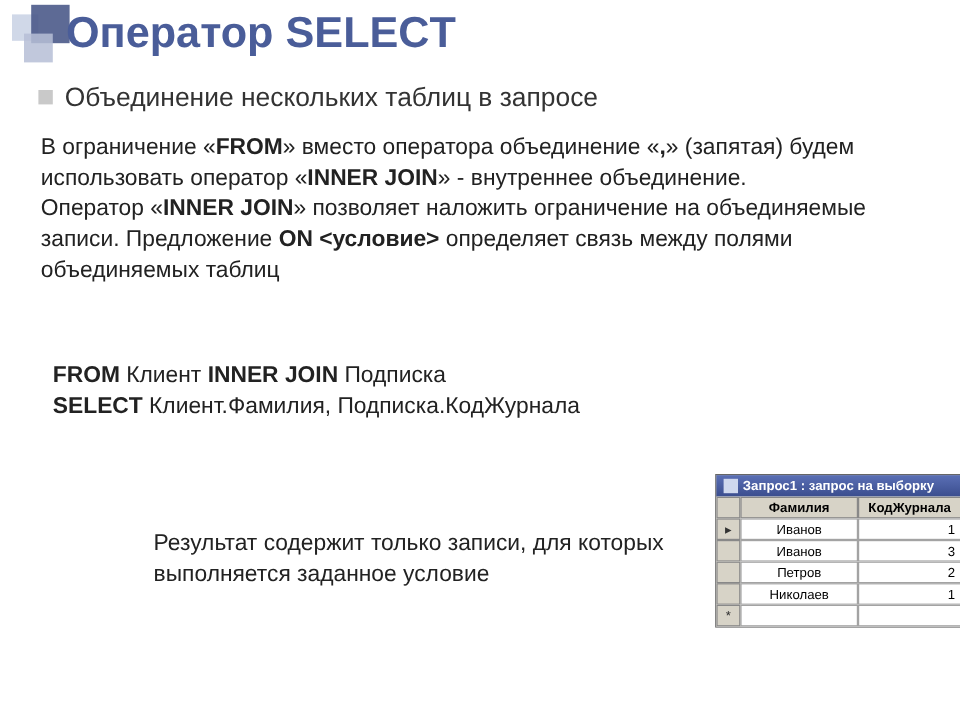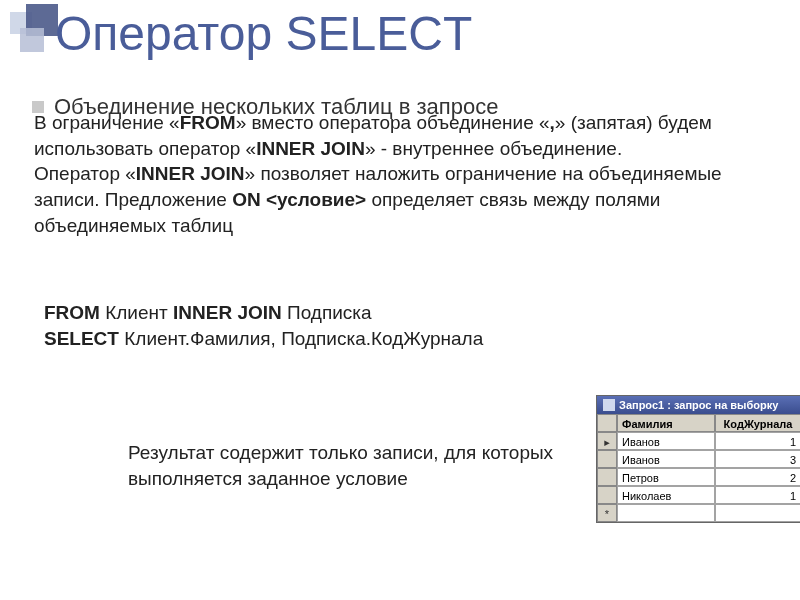--- a/index.html
+++ b/index.html
@@ -19,31 +19,30 @@
     height: 55px;
   }
   .sq { position: absolute; }
   .sq1 { left: 0; top: 8px; width: 22px; height: 22px; background: #d0d8e8; }
   .sq2 { left: 16px; top: 0; width: 32px; height: 32px; background: #4b5a8a; opacity: 0.9; }
   .sq3 { left: 10px; top: 24px; width: 24px; height: 24px; background: #b6bed6; opacity: 0.85; }
   .title {
     position: absolute;
     left: 55px;
     top: 6px;
-    font-size: 48px;
-    font-weight: normal;
+    font-size: 36px;
+    font-weight: bold;
     color: #4a5d99;
   }
   .bullet-line {
     position: absolute;
     left: 32px;
     top: 68px;
     display: flex;
     align-items: center;
-    margin-top: 26px;
   }
   .bullet {
     width: 12px;
     height: 12px;
     background: #c9c9c9;
     margin-right: 10px;
   }
   .subtitle {
     font-size: 22px;
     color: #333;
@@ -123,21 +122,21 @@
     overflow: hidden;
     white-space: nowrap;
   }
   .rowhead {
     width: 20px;
     background: #d7d3c7;
     border: 1px solid #888;
     text-align: center;
     color: #333;
   }
-  .col-a { width: 98px; text-align: left; }
+  .col-a { width: 98px; text-align: center; }
   .col-b { width: 88px; text-align: right; padding-right: 6px; }
   .grid-row.header .col-b { text-align: center; }
   .bold { font-weight: bold; }
 </style>
 </head>
 <body>
 
 <div class="deco-squares">
   <div class="sq sq1"></div>
   <div class="sq sq2"></div>

